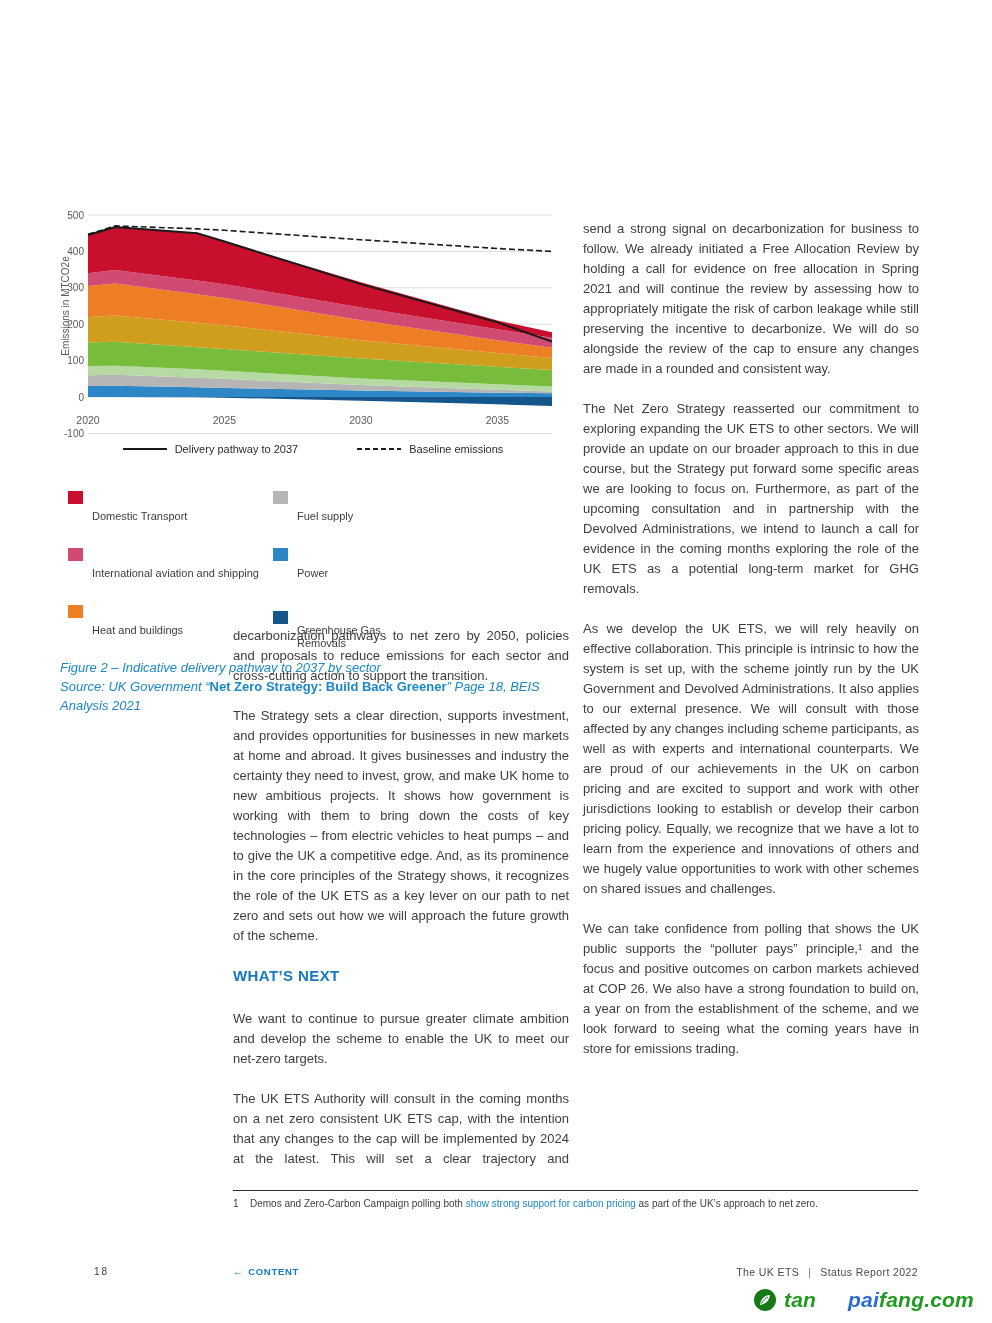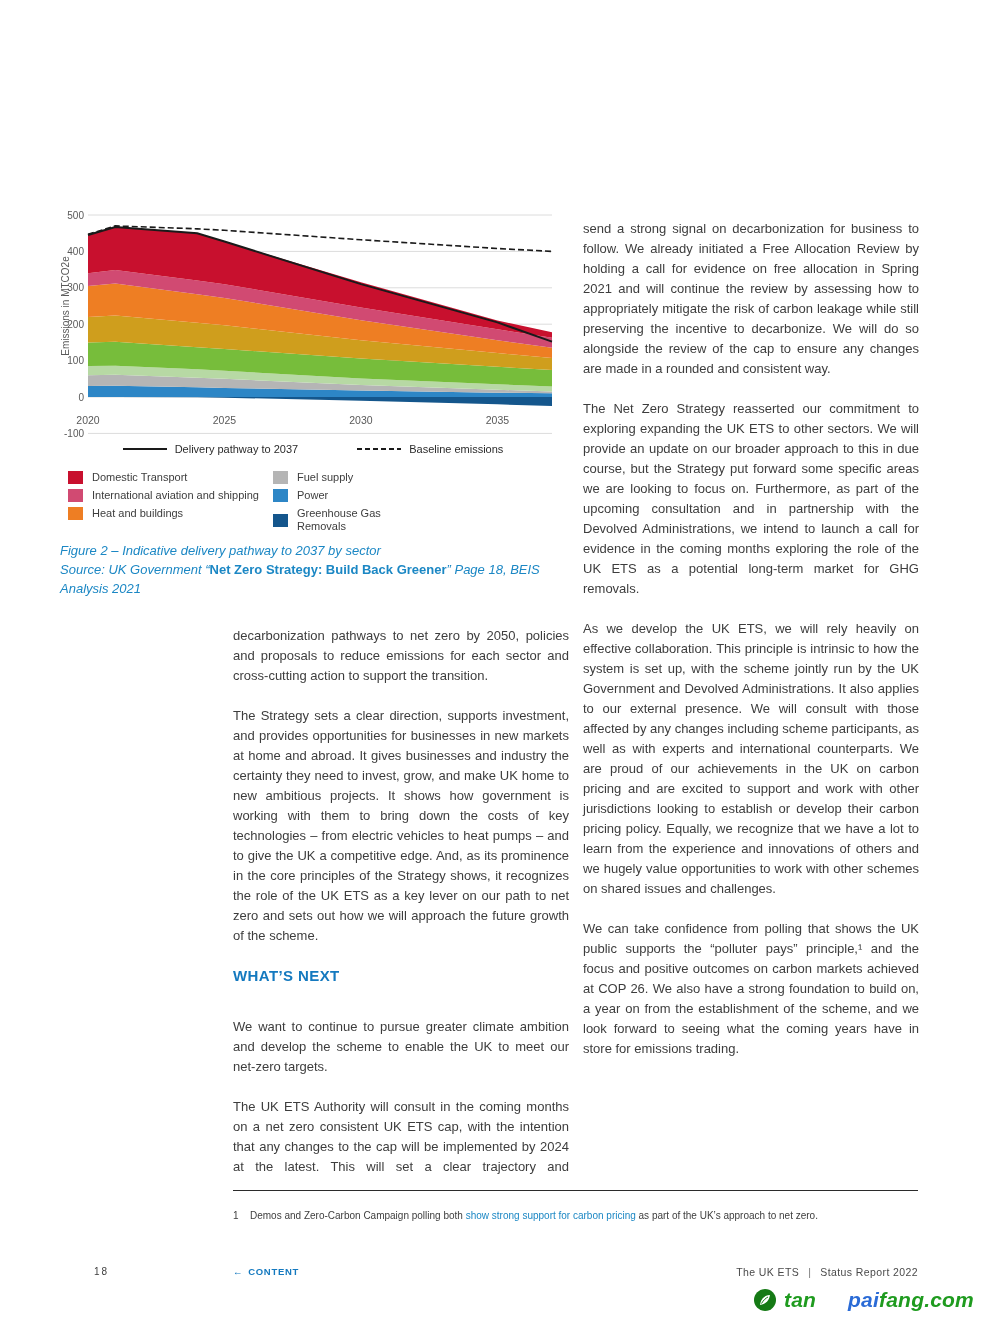--- a/index.html
+++ b/index.html
@@ -12,34 +12,34 @@
   #chart-svg text{font-family:"Liberation Sans","DejaVu Sans",sans-serif;}
   .line-legend{display:flex;justify-content:center;gap:58px;margin-top:-2px;font-size:11px;color:#2b2b2b;}
   .ll-item{display:flex;align-items:center;gap:7px;}
   .color-legend{display:flex;margin-top:16px;padding-left:8px;}
   .legend-col{display:flex;flex-direction:column;gap:5px;}
   .legend-col:nth-child(1){width:205px;}
   .legend-col:nth-child(2){width:142px;}
   .legend-col:nth-child(3){flex:1;}
   .legend-item{display:flex;align-items:center;}
   .legend-swatch{width:15px;height:13px;flex:none;margin-right:9px;}
-  .legend-label{font-size:11px;color:#3d3d3d;line-height:13px;}
+  .legend-label{font-size:11px;color:#3d3d3d;line-height:13px;margin-top:39px;}
   .caption{margin-top:8px;font-style:italic;font-size:13px;line-height:19px;color:#1b87c4;}
   .cap-bold{font-style:normal;font-weight:bold;}
 
   
   .col{position:absolute;width:336px;font-size:13px;line-height:20px;text-align:justify;hyphens:auto;}
   .left-col{left:233px;top:626px;}
   .right-col{left:583px;top:219px;}
   .col p{margin:0 0 20px 0;}
   .col p.cont{text-align-last:justify;}
-  .next-heading{margin:16px 0 31px 0;font-size:15px;font-weight:bold;color:#1479bf;letter-spacing:0.4px;text-align:left;}
+  .next-heading{margin:16px 0 23px 0;font-size:15px;font-weight:bold;color:#1479bf;letter-spacing:0.4px;text-align:left;}
 
   
-  .footnote{position:absolute;left:233px;top:1190px;width:685px;border-top:1px solid #2b2b2b;padding-top:19px;font-size:10px;color:#3d3d3d;}
+  .footnote{position:absolute;left:233px;top:1190px;width:685px;border-top:1px solid #2b2b2b;padding-top:7px;font-size:10px;color:#3d3d3d;}
   .fn-num{display:inline-block;width:17px;}
   .fn-link{color:#1b87c4;text-decoration:none;cursor:pointer;}
 
   
   .footer{position:absolute;left:0;top:1266px;width:100%;height:20px;}
   .page-num{position:absolute;left:61px;top:0;font-size:10px;letter-spacing:2px;color:#3d3d3d;margin-left:33px;}
   .content-link{position:absolute;left:233px;top:0;font-size:9.5px;font-weight:bold;letter-spacing:0.7px;color:#1479bf;text-decoration:none;cursor:pointer;}
   .content-link .arrow{margin-right:5px;font-weight:normal;}
   .footer-right{position:absolute;right:74px;top:0;font-size:10.5px;color:#4a4a4a;letter-spacing:0.4px;}
   .footer-right .sep{margin:0 9px;color:#7a7a7a;}

